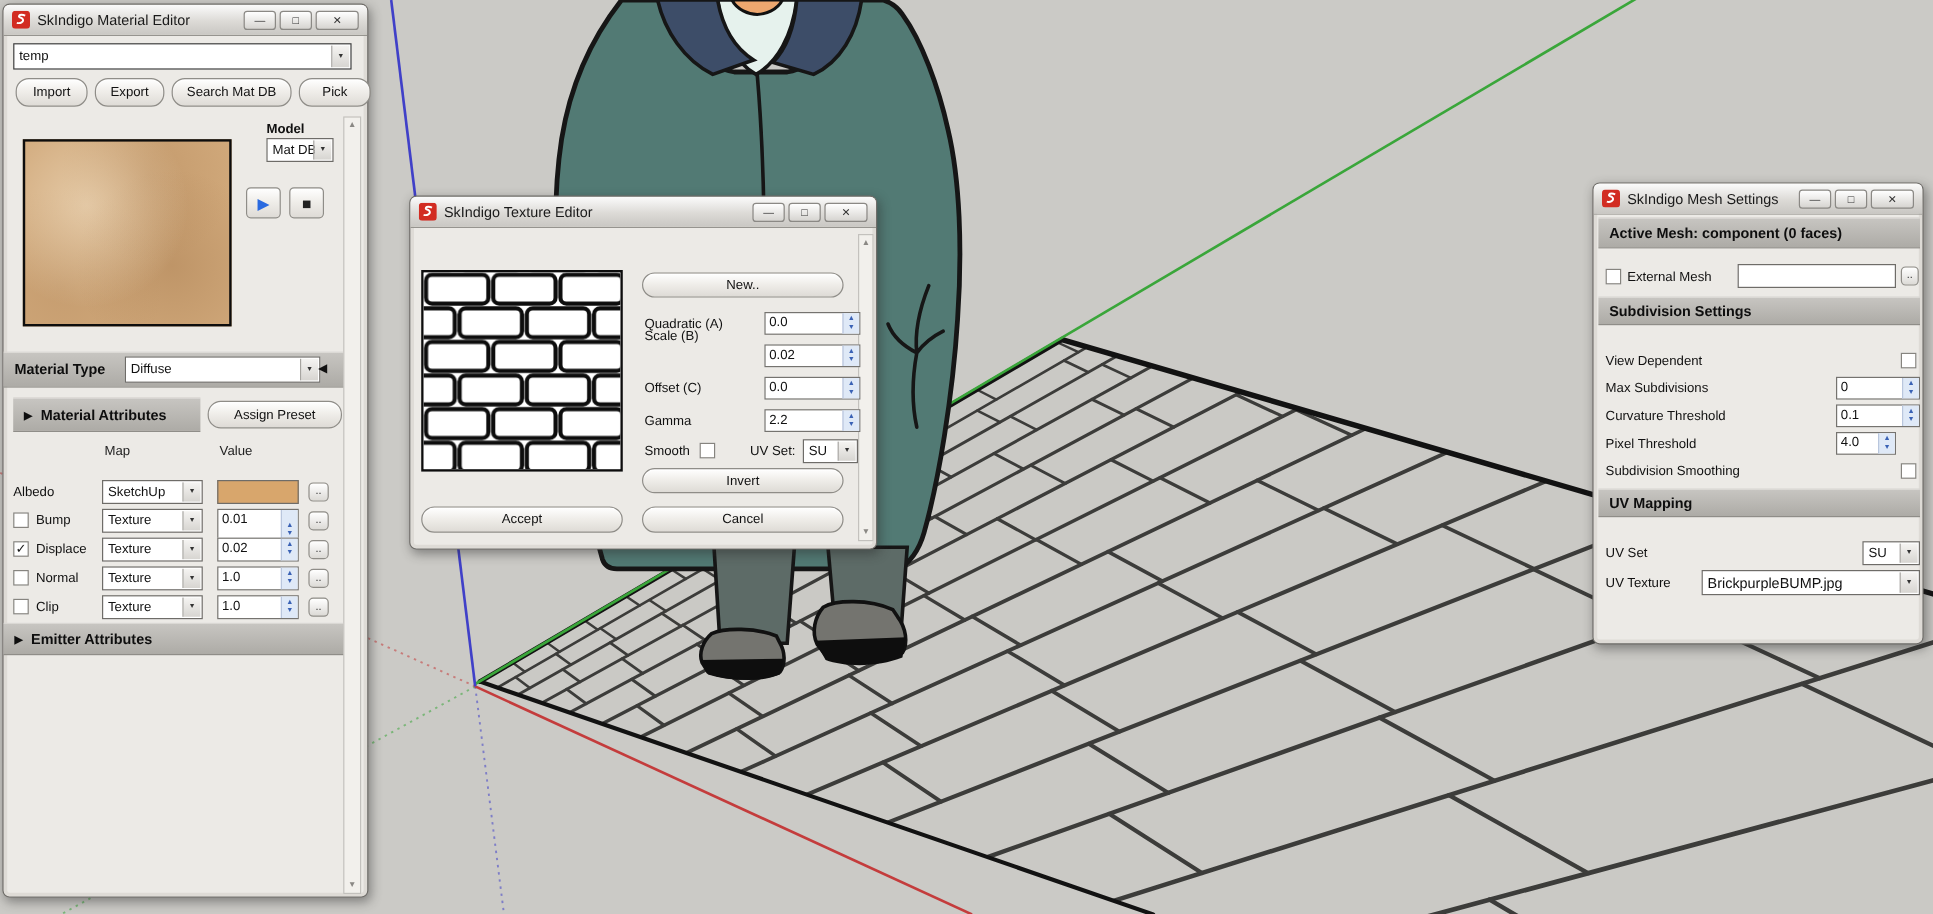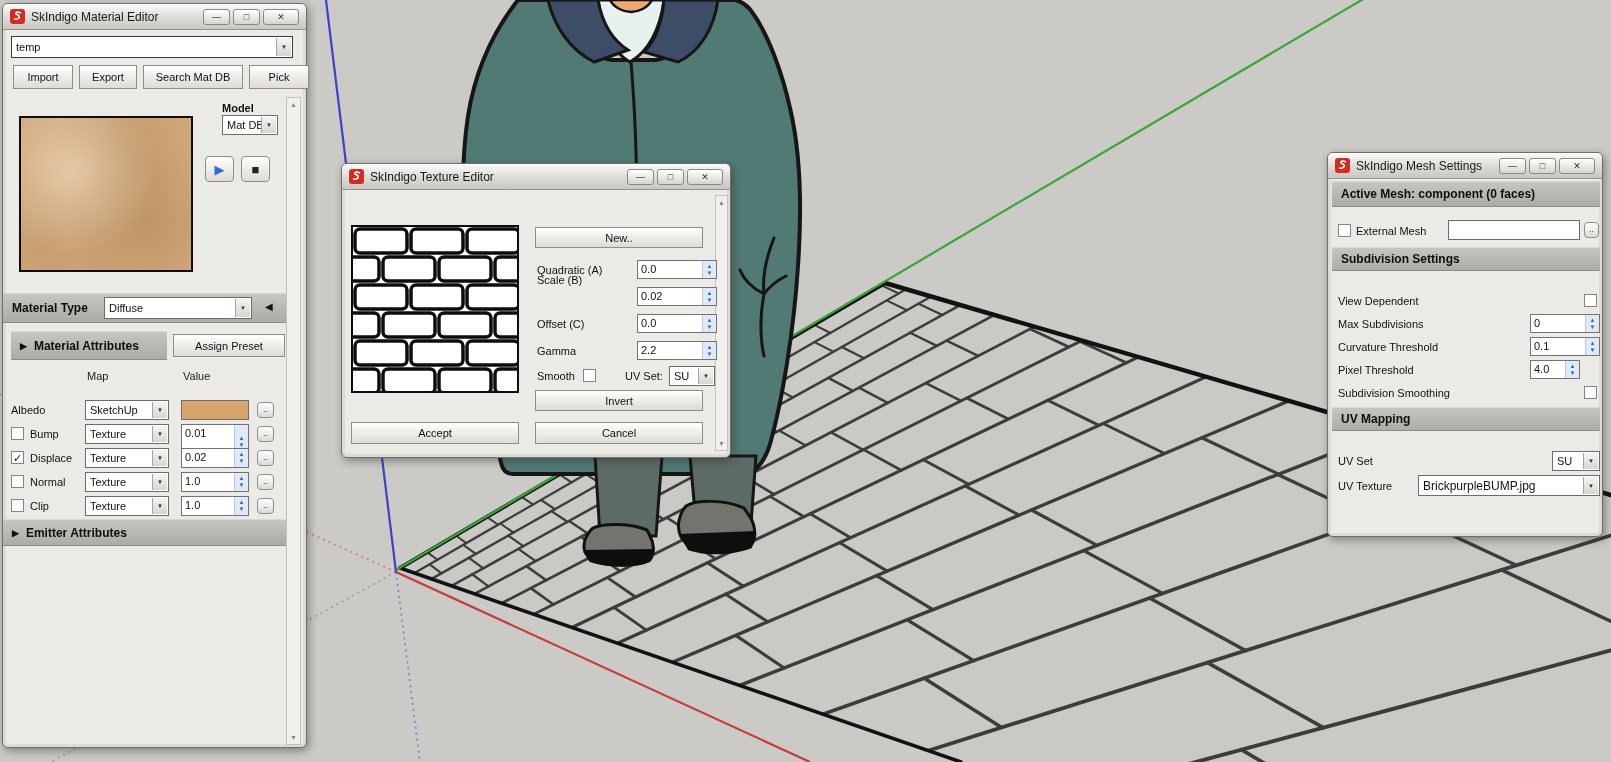--- a/index.html
+++ b/index.html
@@ -38,21 +38,21 @@
     font-size: 9px; line-height: 14px; text-align: center; color:#333;
   }
   .wbtn.close { width: 36px; }
   .appicon { width:15px; height:15px; display:inline-block; }
 
   .lbl  { position:absolute; font-size: 11px; color:#111; white-space:nowrap; }
   .blbl { position:absolute; font-size: 11px; font-weight: bold; color:#111; white-space:nowrap; }
 
   .pill {
     position:absolute;
-    border: 1px solid #8f8d88; border-radius: 0;
+    border: 1px solid #8f8d88; border-radius: 11px;
     background: linear-gradient(#ffffff, #f0eeea 45%, #dedbd6);
     font-size: 11px; color:#111; text-align:center;
     display:flex; align-items:center; justify-content:center;
     box-shadow: 0 1px 1px rgba(255,255,255,.8) inset;
   }
   .combo {
     position:absolute; background:#fff; border:1px solid #6e6c68;
     font-size:11px; display:flex; align-items:center;
     padding: 0 17px 0 4px; overflow:hidden; white-space:nowrap;
   }
@@ -344,21 +344,21 @@
   <span class="pill" style="left:238px; top:152px; width:29px; height:26px; border-radius:4px; color:#222; font-size:13px;">■</span>
 
   <div class="scroll" style="left:283px; top:93px; height:648px;">
     <span>▲</span>
     <span>▼</span>
   </div>
 
   <div class="secbar" style="left:0px; top:289px; width:283px; height:30px;">
     <span>Material Type</span>
   </div>
-  <div class="combo" style="left:101px; top:293px; width:148px; height:22px;">
+  <div class="combo" style="left:101px; top:293px; width:163px; height:22px;">
     <span>Diffuse</span>
     <span class="arrow">▼</span>
   </div>
   <span class="lbl" style="left:262px; top:297px; font-size:10px;">◀</span>
 
   <div class="secbar" style="left:8px; top:327px; width:156px; height:29px;">
     <span class="exp">▶</span>
     <span>Material Attributes</span>
   </div>
   <span class="pill" style="left:170px; top:330px; width:112px; height:23px;">Assign Preset</span>

